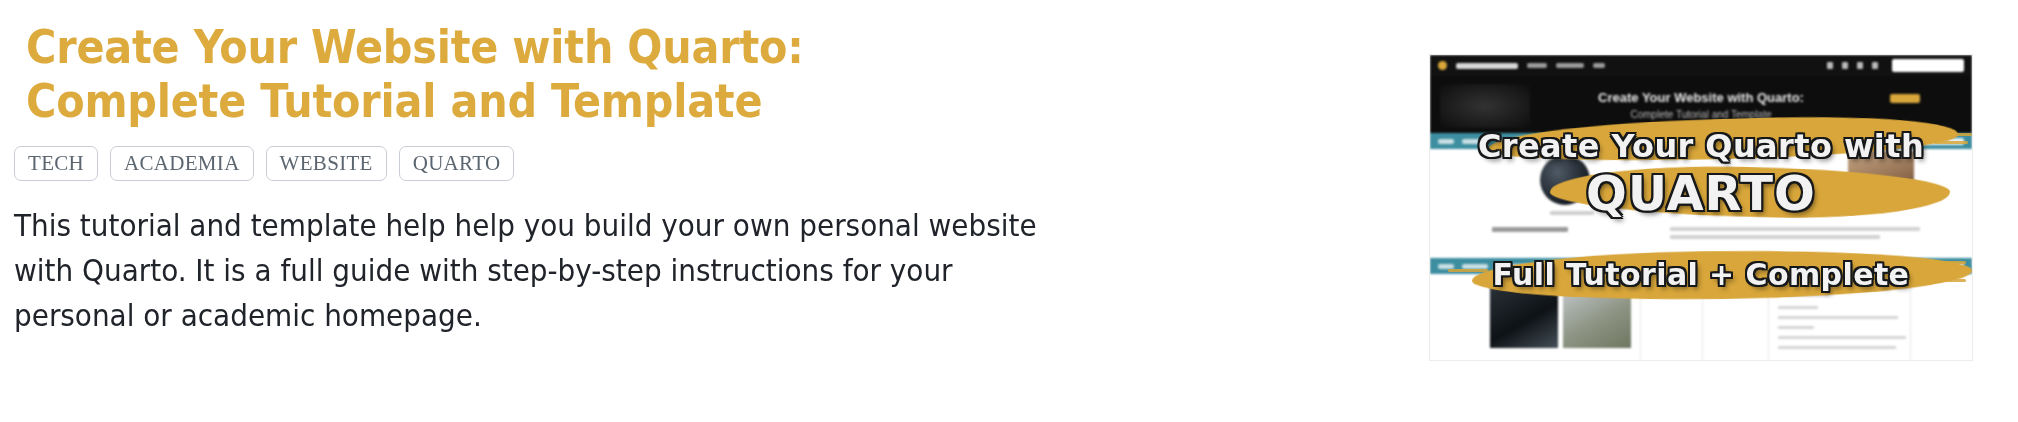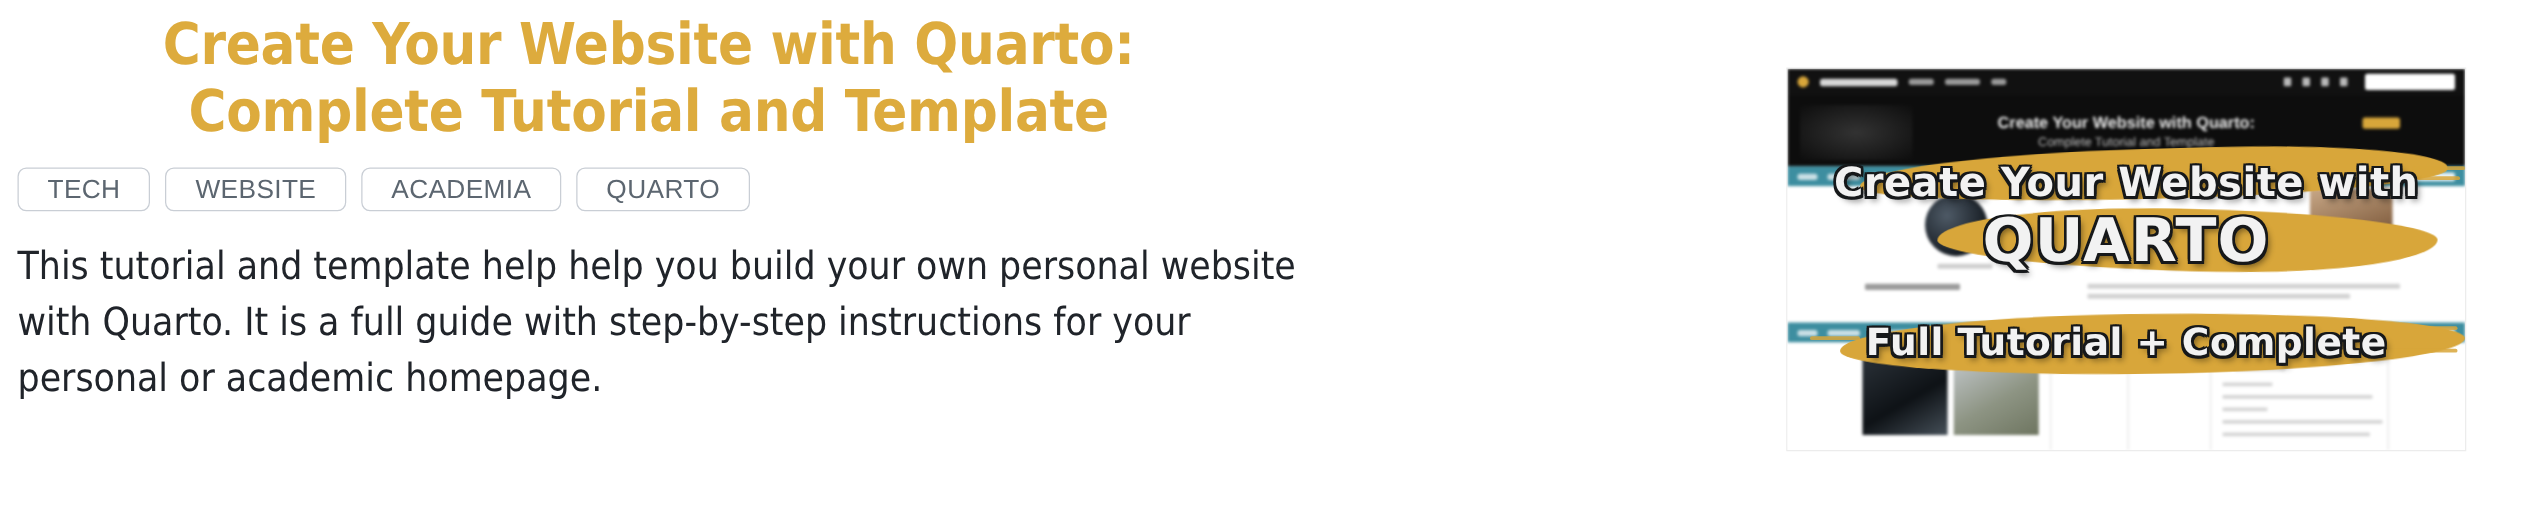--- a/index.html
+++ b/index.html
@@ -20,55 +20,55 @@
     align-items: flex-start;
   }
 
   
   .post-body {
     width: 1400px;
     padding: 8px 0 0 14px;
   }
 
   .post-title {
-    margin: 0;
+    margin: 12px;
     font-family: "DejaVu Sans Condensed", "Liberation Sans", sans-serif;
     font-size: 46px;
     line-height: 54px;
     font-weight: 600;
     letter-spacing: -0.2px;
     color: #ddab3d;
     max-width: 1010px;
     cursor: pointer;
-    text-align: center;
   }
 
   .tag-row {
     display: flex;
     gap: 12px;
     margin-top: 18px;
     margin-bottom: 0;
   }
 
   .tag-chip {
     display: inline-flex;
     align-items: center;
     justify-content: center;
     height: 35px;
-    padding: 0 23px;
+    padding: 0 13px;
     border: 1.6px solid #c9ced5;
     border-radius: 7px;
     font-size: 21px;
     line-height: 1;
     letter-spacing: 0.3px;
     color: #5c6670;
     background: #ffffff;
     white-space: nowrap;
     cursor: pointer;
     user-select: none;
+    font-family: Liberation Serif, serif;
   }
 
   .post-desc {
     margin: 22px 0 0 0;
     font-family: "DejaVu Sans Condensed", "Liberation Sans", sans-serif;
     font-size: 31px;
     line-height: 45px;
     color: #20242a;
     max-width: 1060px;
   }
@@ -336,22 +336,22 @@
 <body>
 
 <div class="post-card">
 
   <div class="post-body">
 
     <h1 class="post-title">Create Your Website with Quarto: Complete Tutorial and Template</h1>
 
     <div class="tag-row">
       <span class="tag-chip">TECH</span>
+      <span class="tag-chip">ACADEMIA</span>
       <span class="tag-chip">WEBSITE</span>
-      <span class="tag-chip">ACADEMIA</span>
       <span class="tag-chip">QUARTO</span>
     </div>
 
     <p class="post-desc">This tutorial and template help help you build your own personal website with Quarto. It is a full guide with step-by-step instructions for your personal or academic homepage.</p>
   </div>
 
   <div class="thumb-wrap">
 
     <div class="thumb-shot">
 
@@ -420,17 +420,17 @@
 
     <span class="brush b1"></span>
     <span class="brush b2"></span>
     <span class="brush b3"></span>
     <span class="brush-frayed" style="left:500px;top:78px;width:42px;"></span>
     <span class="brush-frayed" style="left:504px;top:86px;width:34px;"></span>
     <span class="brush-frayed" style="left:18px;top:214px;width:40px;"></span>
     <span class="brush-frayed" style="left:470px;top:206px;width:66px;"></span>
     <span class="brush-frayed" style="left:476px;top:224px;width:60px;"></span>
 
-    <span class="overlay-text line1">Create Your Website with</span>
+    <span class="overlay-text line1">Create Your Quarto with</span>
     <span class="overlay-text line2">QUARTO</span>
     <span class="overlay-text line3">Full Tutorial + Complete</span>
   </div>
 </div>
 
 </body></html>

